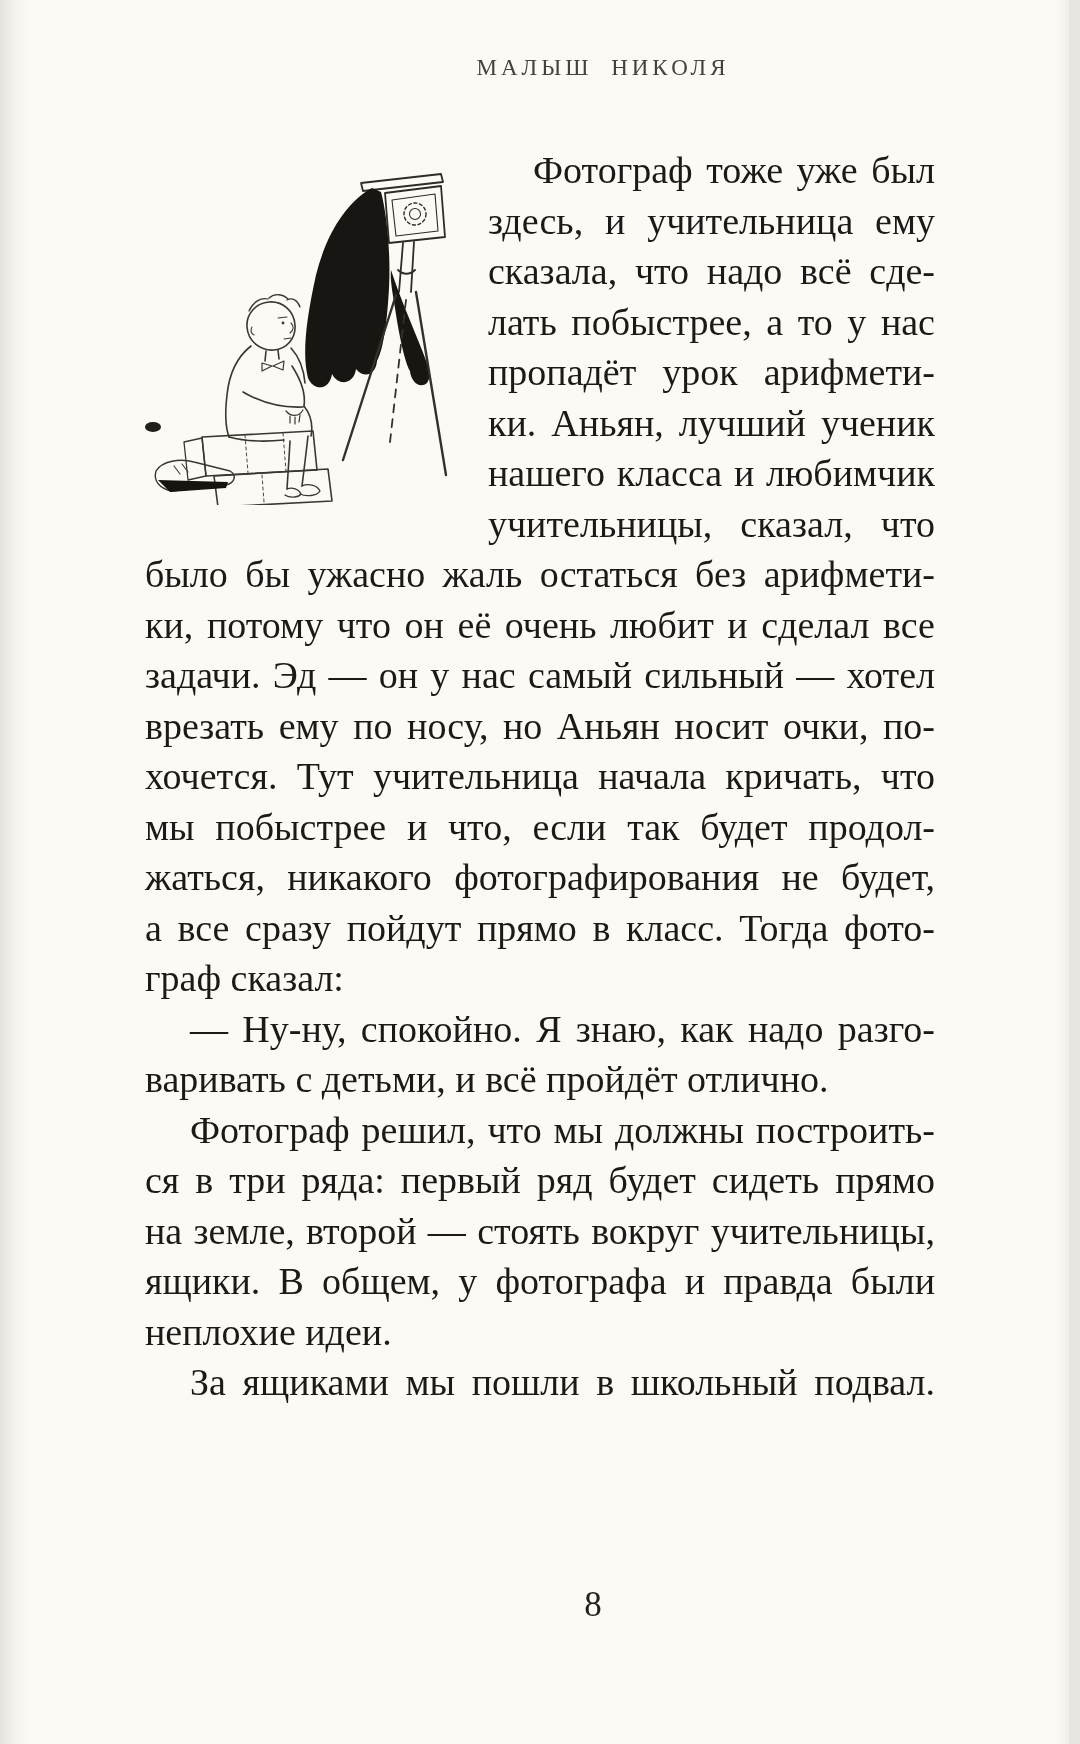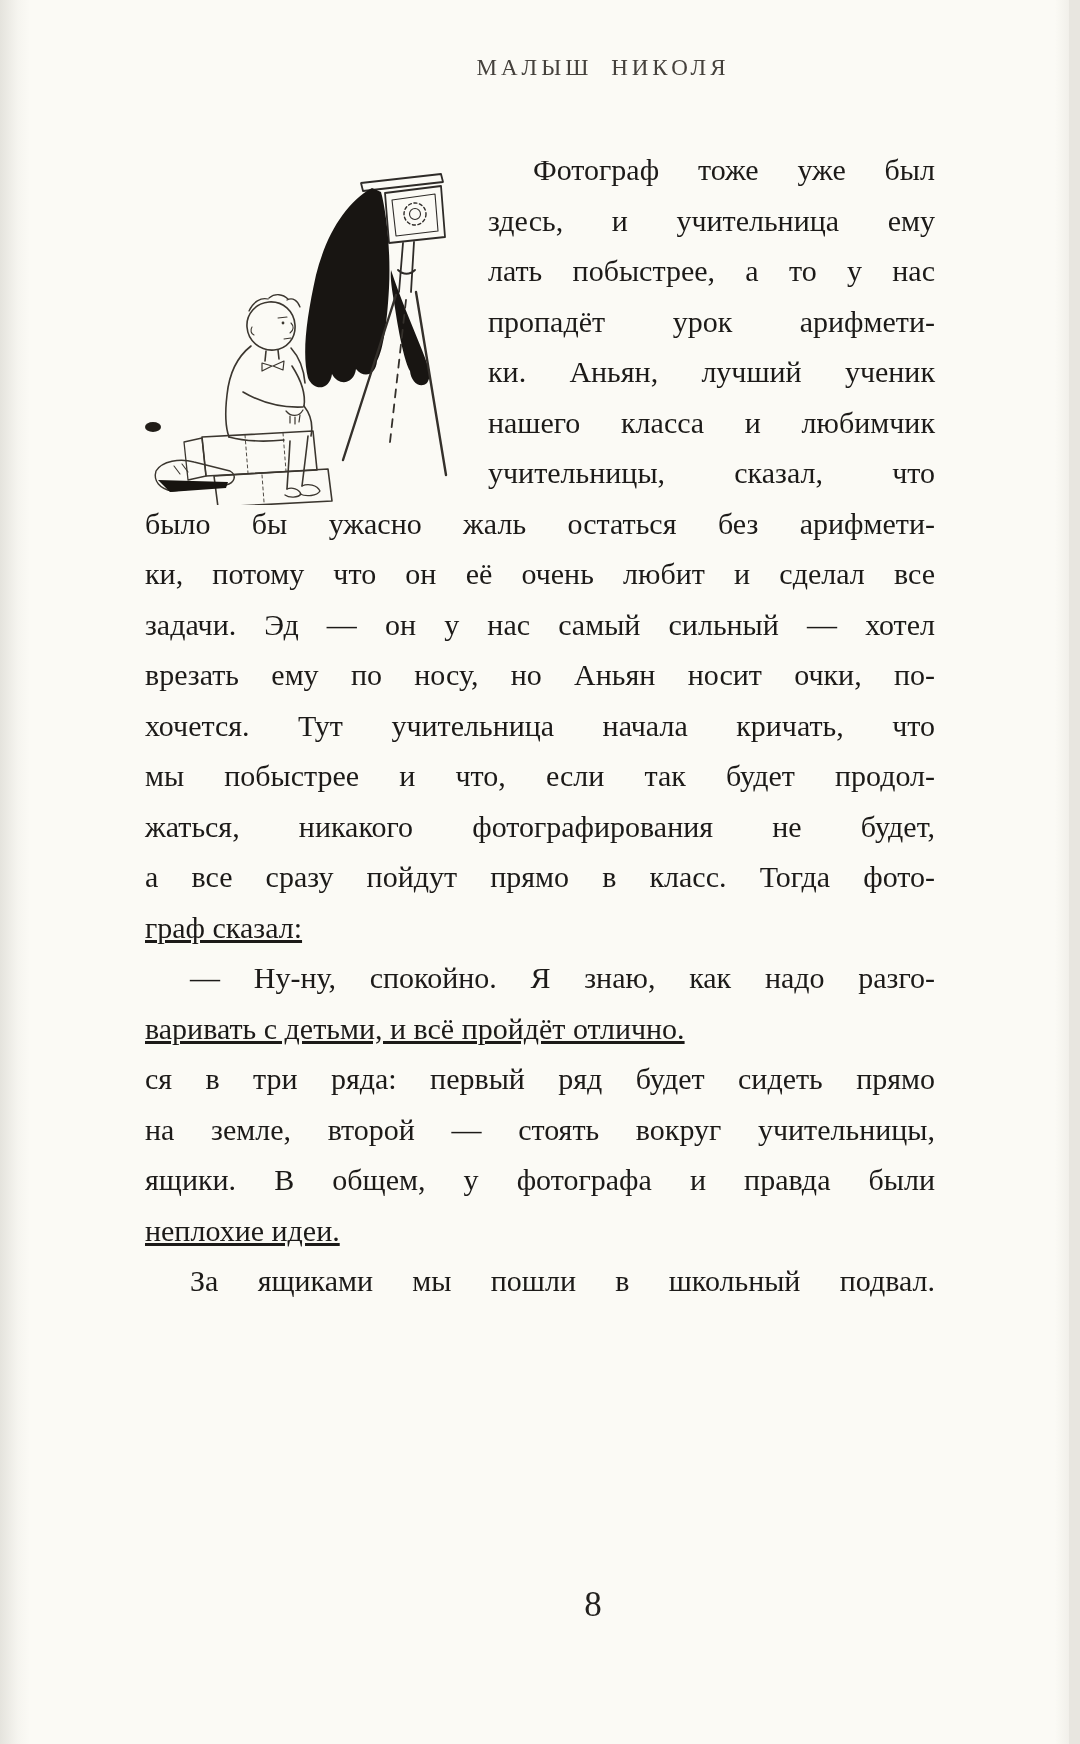--- a/index.html
+++ b/index.html
@@ -20,27 +20,27 @@
     position:absolute;right:0;top:0;width:14px;height:1744px;
     background:linear-gradient(to left, rgba(170,166,156,0.12), transparent);
   }
   .running-head{
     position:absolute;top:55px;left:603px;transform:translateX(-50%);
     font-size:23px;letter-spacing:4px;word-spacing:9px;
     color:#45413c;white-space:nowrap;
   }
   .textblock{
     position:absolute;left:145px;top:145px;width:790px;
-    font-size:30px;line-height:50.5px;
+    font-size:38px;line-height:50.5px;
   }
   .wrap-lines{margin-left:343px;width:447px;}
   .line{height:50.5px;white-space:pre-wrap;}
   .line.j{text-align:justify;text-align-last:justify;}
   .line.ji{text-align:justify;text-align-last:justify;text-indent:45px;}
-  .line.l{text-align:left;text-decoration:underline;}
+  .line.l{text-align:left;}
   .illustration{
     position:absolute;left:140px;top:130px;width:345px;height:375px;
   }
   .folio{
     position:absolute;top:1585px;left:593px;transform:translateX(-50%);
     font-size:35px;color:#23211e;
   }
 </style>
 </head>
 <body>
@@ -113,38 +113,40 @@
       </g>
       <path d="M18,350 L88,352 L86,358 L30,362 Z" fill="#171410" stroke="none"></path>
       <ellipse cx="13" cy="297" rx="8" ry="5" fill="#211d18" stroke="none"></ellipse>
     </svg>
   </div>
 
   <div class="textblock">
     <div class="wrap-lines">
         <div class="line ji">Фотограф тоже уже был</div>
         <div class="line j">здесь, и учительница ему</div>
+        <div class="line j">сказала, что надо всё сде-</div>
         <div class="line j">лать побыстрее, а то у нас</div>
         <div class="line j">пропадёт урок арифмети-</div>
         <div class="line j">ки. Аньян, лучший ученик</div>
         <div class="line j">нашего класса и любимчик</div>
         <div class="line j">учительницы, сказал, что</div>
       </div>
     <div class="full-lines">
         <div class="line j">было бы ужасно жаль остаться без арифмети-</div>
         <div class="line j">ки, потому что он её очень любит и сделал все</div>
         <div class="line j">задачи. Эд — он у нас самый сильный — хотел</div>
         <div class="line j">врезать ему по носу, но Аньян носит очки, по-</div>
         <div class="line j">хочется. Тут учительница начала кричать, что</div>
         <div class="line j">мы побыстрее и что, если так будет продол-</div>
         <div class="line j">жаться, никакого фотографирования не будет,</div>
         <div class="line j">а все сразу пойдут прямо в класс. Тогда фото-</div>
         <div class="line l">граф сказал:</div>
         <div class="line ji">— Ну-ну, спокойно. Я знаю, как надо разго-</div>
         <div class="line l">варивать с детьми, и всё пройдёт отлично.</div>
+        <div class="line ji">Фотограф решил, что мы должны построить-</div>
         <div class="line j">ся в три ряда: первый ряд будет сидеть прямо</div>
         <div class="line j">на земле, второй — стоять вокруг учительницы,</div>
         <div class="line j">ящики. В общем, у фотографа и правда были</div>
         <div class="line l">неплохие идеи.</div>
         <div class="line ji">За ящиками мы пошли в школьный подвал.</div>
       </div>
   </div>
 
   <div class="folio">8</div>
 

